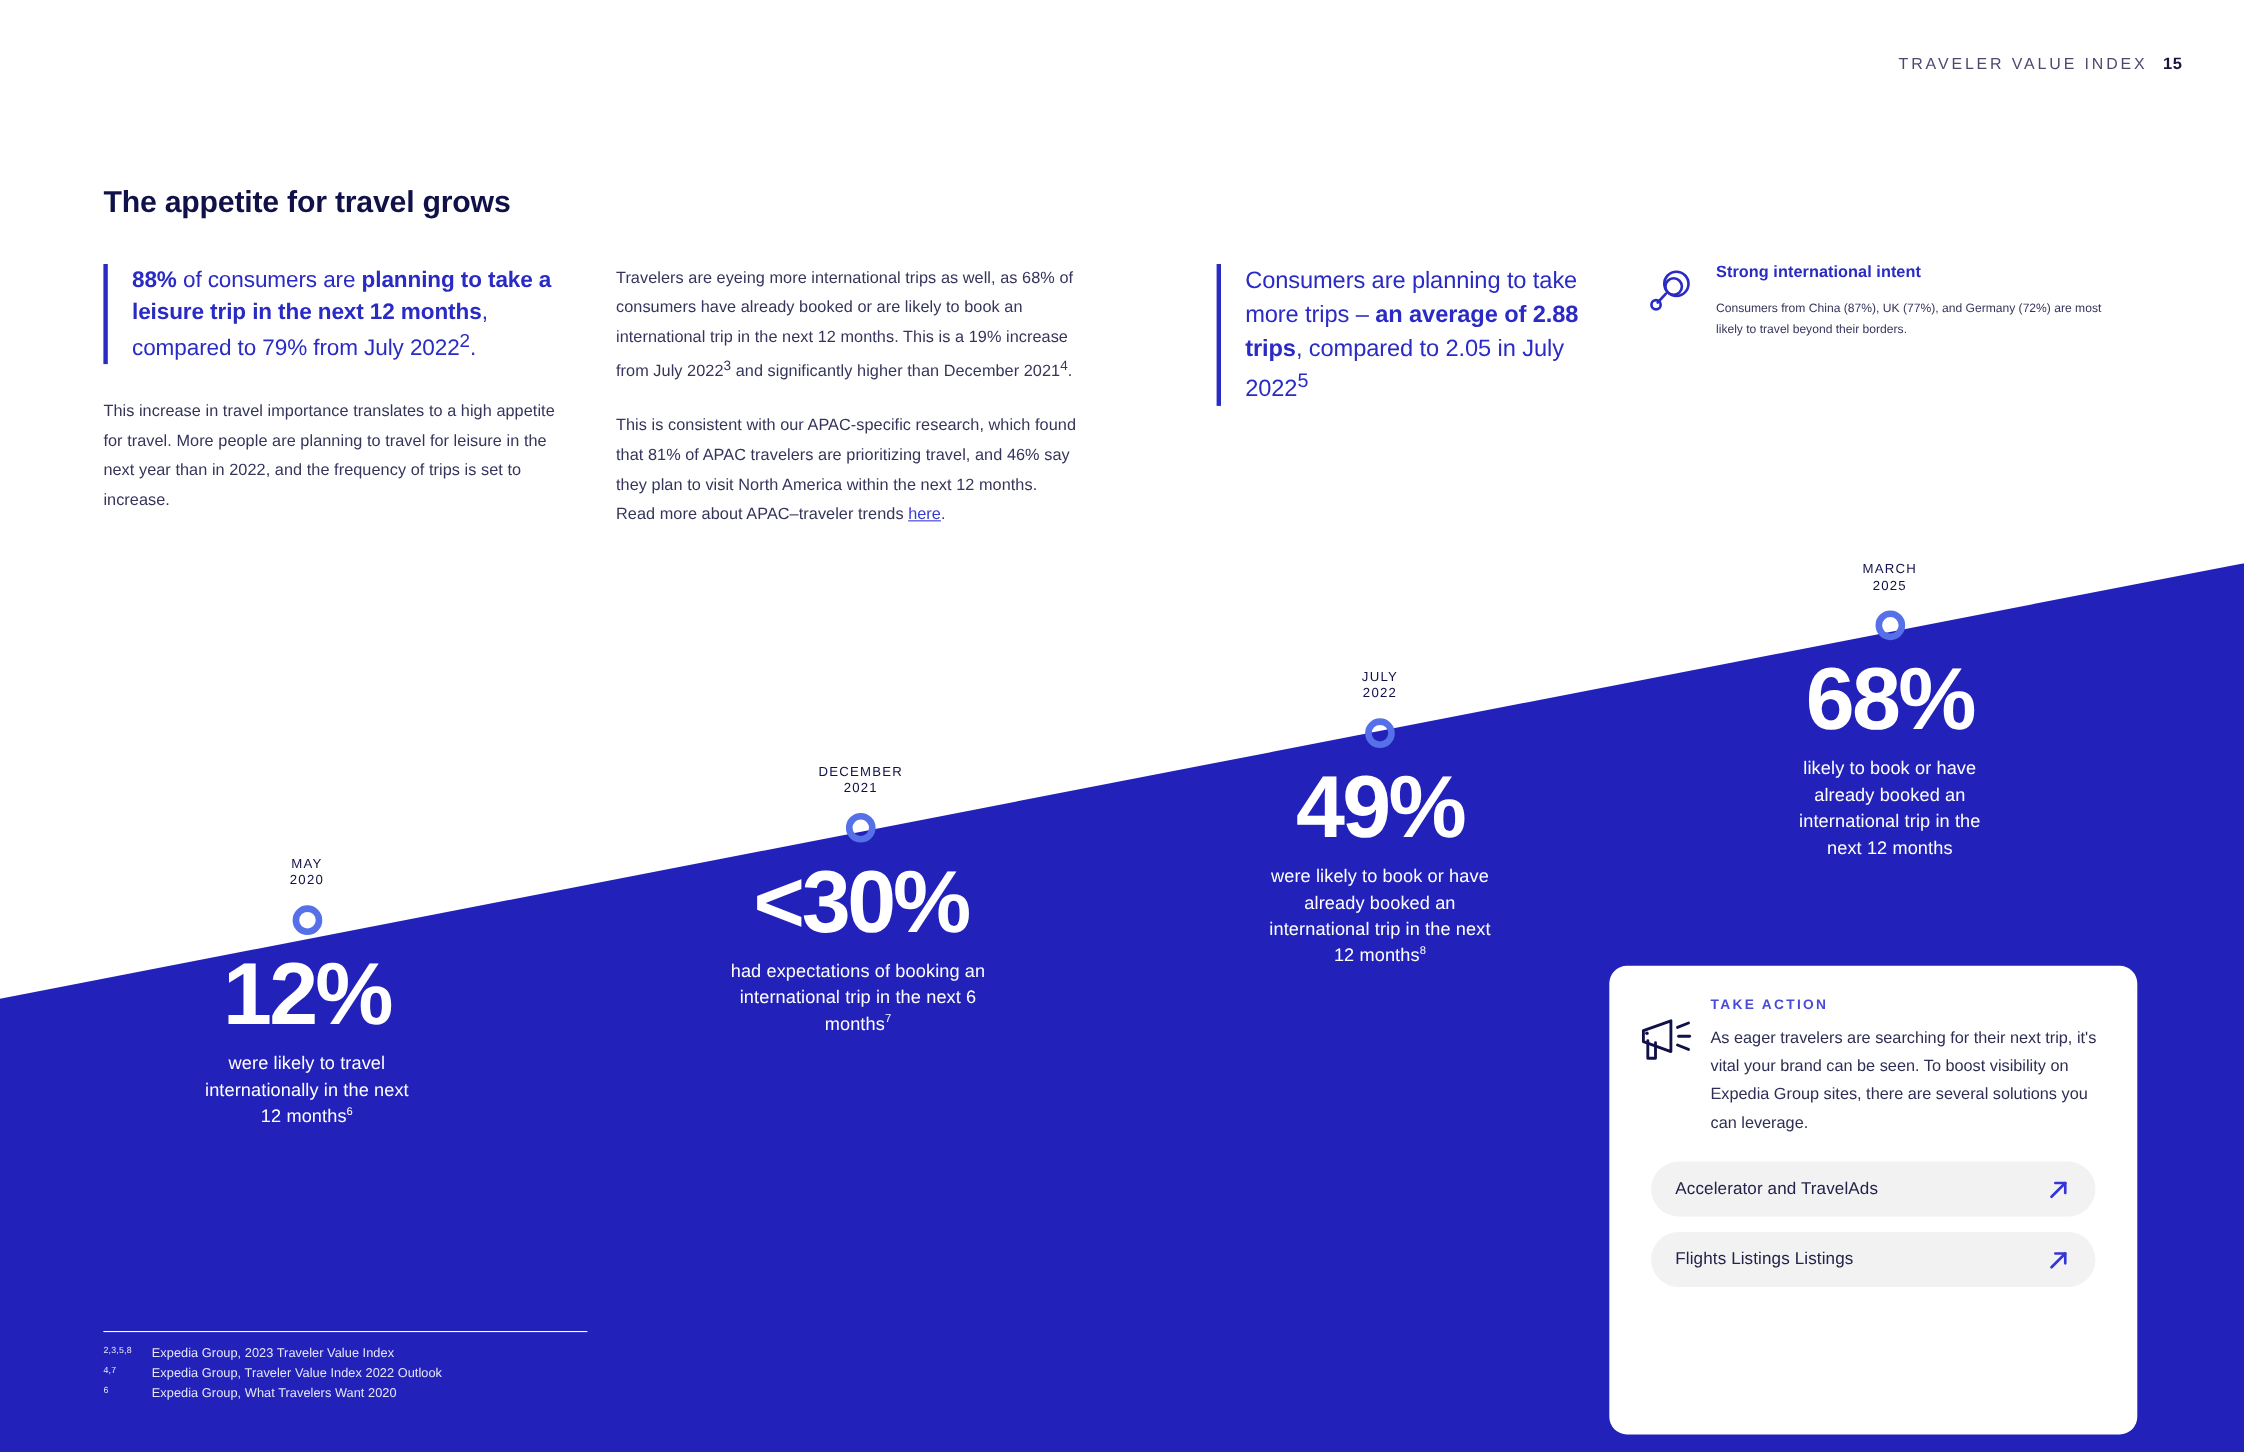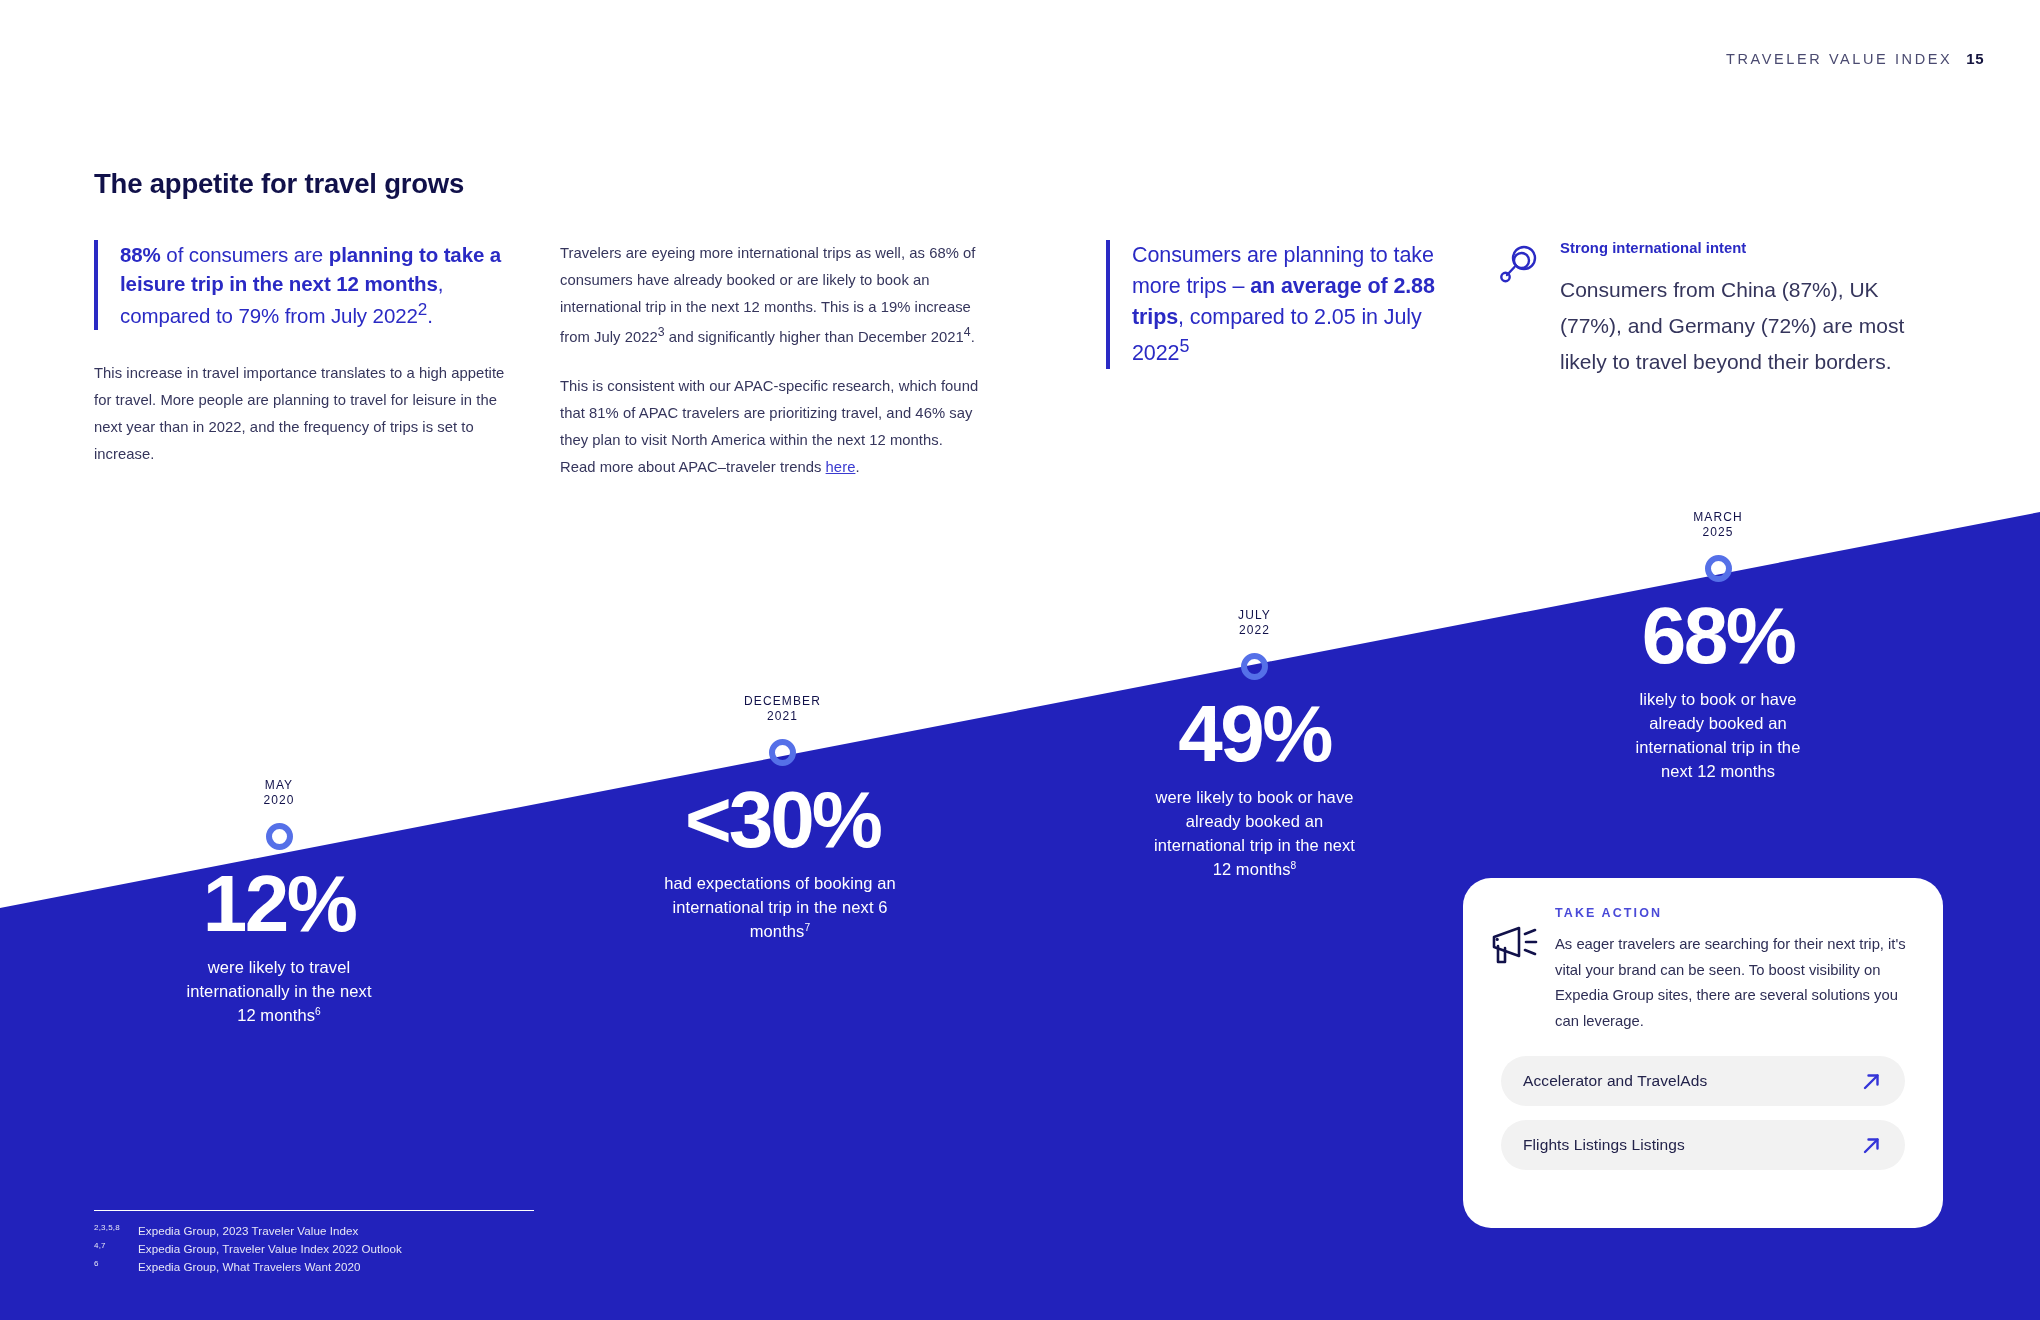--- a/index.html
+++ b/index.html
@@ -122,21 +122,21 @@
   }
   .intent-text { flex: 1 1 auto; }
   .intent-title {
     font-size: 14.8px;
     font-weight: 700;
     color: #2a2ac4;
     margin-bottom: 16px;
     letter-spacing: 0.05px;
   }
   .intent-body {
-    font-size: 21px;
+    font-size: 11px;
     line-height: 1.72;
     color: #35355c;
   }
 
   
   .milestone {
     position: absolute;
     z-index: 6;
     text-align: center;
   }
@@ -185,23 +185,23 @@
 
   #ms-1 .ms-desc { width: 250px; }
   #ms-2 .ms-desc { width: 205px; }
   #ms-3 .ms-desc { width: 200px; }
   #ms-0 .ms-desc { width: 190px; }
 
   
   .take-action-card {
     position: absolute;
     left: 1463px; top: 878px;
-    width: 480px; height: 350px;
+    width: 480px; height: 426px;
     background: #ffffff;
-    border-radius: 28px;
+    border-radius: 16px;
     z-index: 7;
     padding: 28px 32px 1px 26px;
   }
   .ta-head {
     display: flex;
     gap: 16px;
     align-items: flex-start;
   }
   .ta-icon {
     flex: 0 0 auto;

